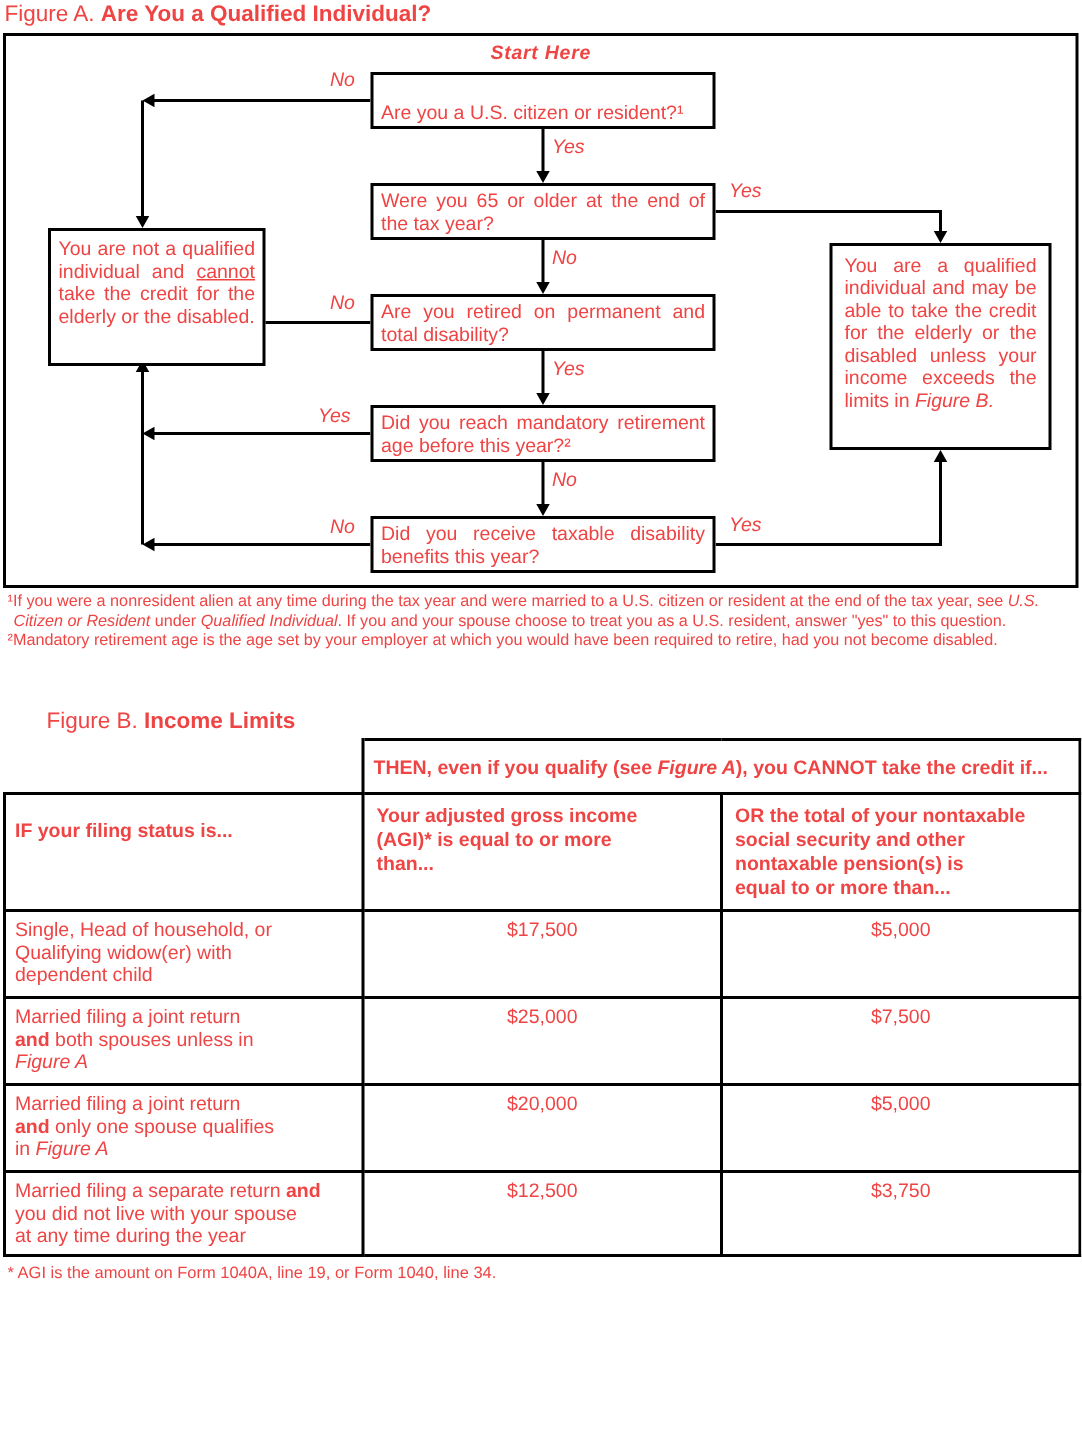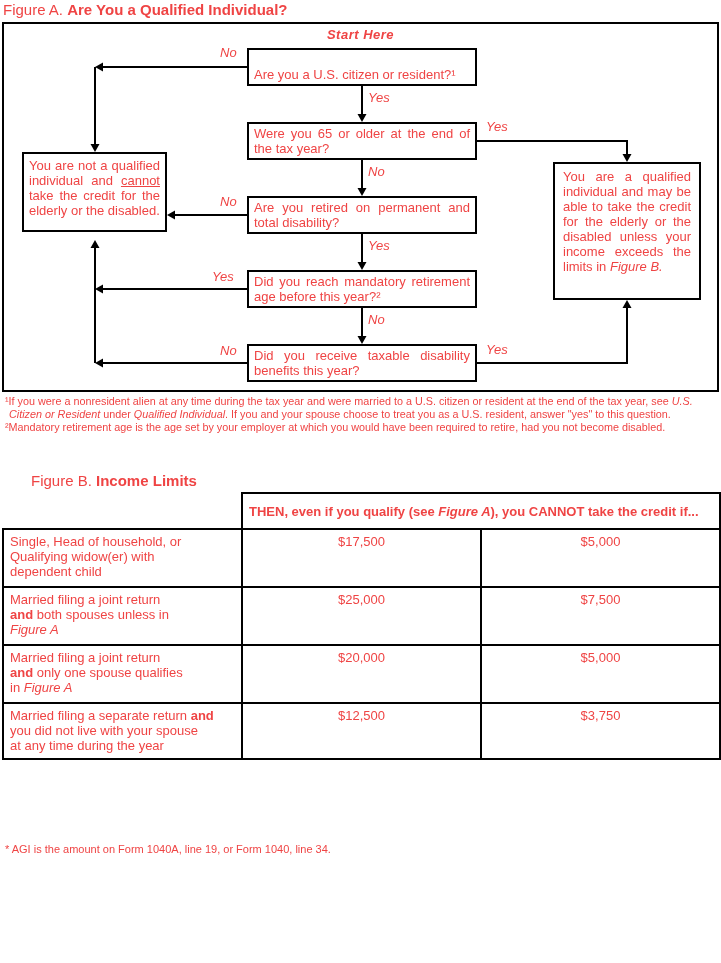--- a/index.html
+++ b/index.html
@@ -19,21 +19,21 @@
   .flow { position: absolute; left: 2px; top: 22px; width: 717px; height: 370px; border: 2px solid #000; background:#fff; }
   .wires { position: absolute; left: 0; top: 0; }
   .start { position: absolute; left: 0; right: 0; top: 3px; text-align: center;
            font-weight: bold; font-style: italic; font-size: 13px; letter-spacing: .5px; }
   .qbox { position: absolute; left: 243px; width: 230px; height: 38px; border: 2px solid #000;
           background: #fff; display: flex; align-items: flex-end; padding: 2px 5px;
           font-size: 13px; line-height: 15px; }
   .qbox > span { display: block; width: 100%; text-align: justify; }
   .rbox { position: absolute; border: 2px solid #000; background: #fff;
           font-size: 13px; line-height: 15px; text-align: justify; }
-  .rbox.left  { left: 18px;  top: 128px; width: 145px; height: 80px;  padding: 4px 5px; }
+  .rbox.left  { left: 28px;  top: 128px; width: 145px; height: 92px;  padding: 4px 5px; }
   .rbox.right { left: 549px; top: 138px; width: 148px; height: 138px; padding: 5px 8px; }
   .lbl { position: absolute; font-style: italic; font-size: 13px; background:#fff; }
   .u  { text-decoration: underline; }
   .i  { font-style: italic; }
   .b  { font-weight: bold; }
   .bi { font-weight: bold; font-style: italic; }
 
   .fnA { position: absolute; left: 3px; top: 395px; width: 714px;
          font-size: 10.8px; line-height: 13.2px; }
   .fnA p { margin: 0; padding-left: 6px; text-indent: -4px; }
@@ -137,20 +137,30 @@
     <colgroup>
         <col style="width:239px">
         <col style="width:239px">
         <col style="width:239px">
       </colgroup>
     <tbody>
       <tr>
         <td class="blank"></td>
         <td class="thenCell" colspan="2"><span>THEN, even if you qualify (see </span><span class="bi">Figure A</span><span>), you CANNOT take the credit if...</span></td>
       </tr>
+      <tr>
+        <td class="ifCell">IF your filing status is...</td>
+        <td class="subCell">Your adjusted gross income
+(AGI)* is equal to or more
+than...</td>
+        <td class="subCell">OR the total of your nontaxable
+social security and other
+nontaxable pension(s) is
+equal to or more than...</td>
+      </tr>
       <tr class="dataRow">
         <td class="statusCell"><span>Single, Head of household, or
 Qualifying widow(er) with
 dependent child</span><span class="b"></span><span></span><span class="i"></span></td>
         <td class="amtCell">$17,500</td>
         <td class="amtCell">$5,000</td>
       </tr>
       <tr class="dataRow">
         <td class="statusCell"><span>Married filing a joint return
 </span><span class="b">and</span><span> both spouses unless in

